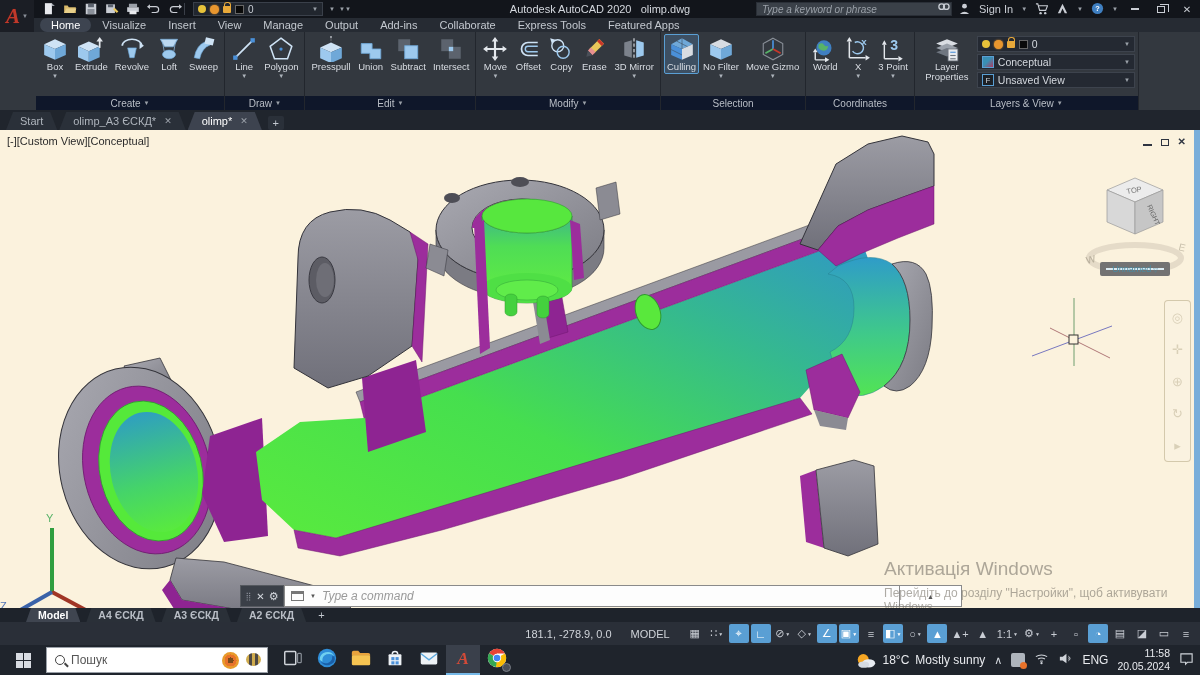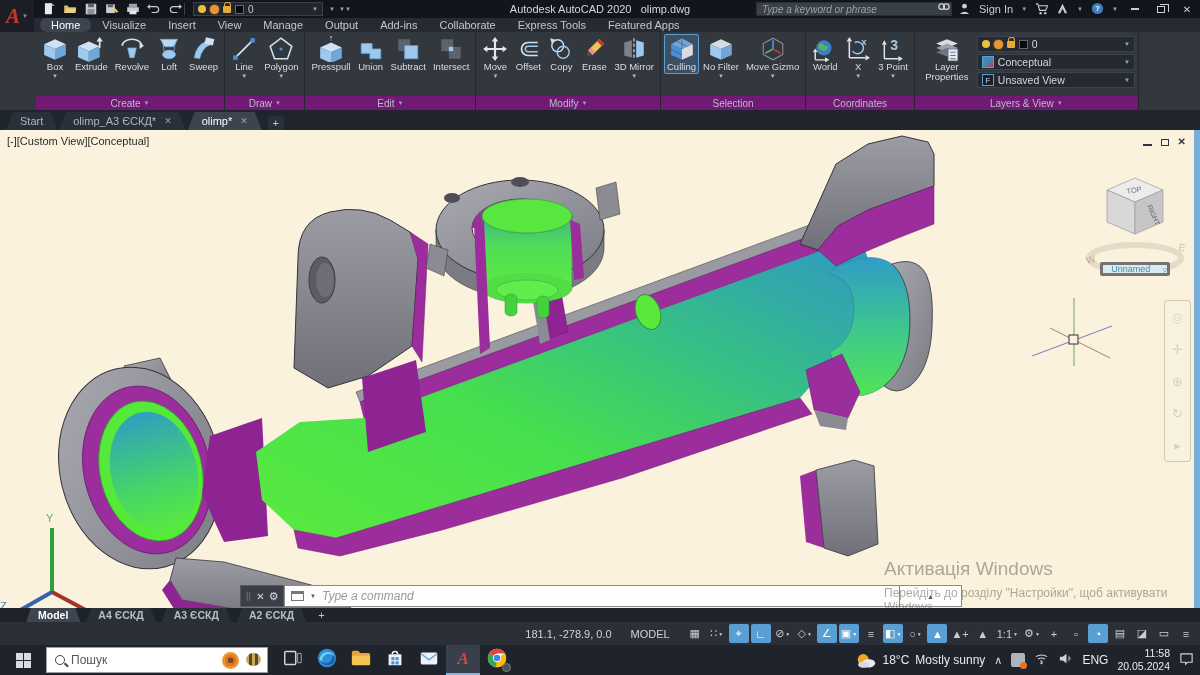--- a/index.html
+++ b/index.html
@@ -41,21 +41,21 @@
   
   #ribbontabs{top:18px;height:14px;background:#262b33;display:flex;align-items:stretch;padding-left:40px;font-size:11px;}
   .rtab{display:flex;align-items:center;padding:0 11px;color:#c3c8cf;cursor:default;}
   .rtab.active{background:#3d4450;color:#fff;border-radius:7px;}
 
   
   #ribbon{top:32px;height:78px;background:#33383f;display:flex;padding-left:36px;}
   .rpanel{display:flex;flex-direction:column;border-right:1px solid #22262d;height:78px;}
   .rbody{flex:1;display:flex;align-items:flex-start;padding:2px 3px 0 3px;gap:1px;}
   .rlabel{height:14px;font-size:10px;color:#b9bec6;display:flex;align-items:center;justify-content:center;gap:3px;
-    background:#701a75;}
+    background:#0f172a;}
   .rbtn{min-width:32px;max-width:62px;display:flex;flex-direction:column;align-items:center;padding:1px 2px;
     color:#d9dde3;font-size:9.5px;line-height:1.05;text-align:center;border:1px solid transparent;border-radius:2px;}
   .rbtn .bicon{width:26px;height:26px;display:block;}
   .rbtn .bicon svg{width:26px;height:26px;}
   .rbtn .barrow{font-size:6px;color:#aeb4bc;margin-top:1px;}
   .rbtn.active{background:rgba(90,140,190,.28);border-color:#5a9fd4;}
   .combo-col{display:flex;flex-direction:column;gap:2px;padding-top:2px;}
   .combo{width:158px;height:16px;background:#242932;border:1px solid #3d434d;color:#d4d8de;font-size:10.5px;
     display:flex;align-items:center;gap:4px;padding:0 4px;}
   .combo .cval{flex:1;white-space:nowrap;overflow:hidden;}
@@ -72,22 +72,22 @@
   .ftab-add{width:16px;height:14px;margin-left:4px;background:#2a3039;color:#c3c8cf;font-size:11px;
     display:flex;align-items:center;justify-content:center;border-radius:2px;}
 
   
   #canvas{top:130px;height:478px;background:#fbf2dd;position:absolute;overflow:hidden;}
   #vplabel{position:absolute;left:7px;top:5px;font-size:11px;color:#2b2b2b;z-index:4;}
   #vpctrls{position:absolute;right:14px;top:7px;display:flex;gap:9px;z-index:4;align-items:center;}
   #vpctrls .m{width:9px;height:2px;background:#2e3440;margin-top:5px;}
   #vpctrls .r{width:8px;height:7px;border:1.5px solid #2e3440;}
   #vpctrls .c{color:#2e3440;font-size:10px;font-weight:bold;line-height:1;}
-  #viewpill{position:absolute;left:1100px;top:132px;width:70px;height:14px;background:#dcebf2;border:3px solid #737373;
-    border-radius:2px;color:#4a8aa0;font-size:9px;display:flex;align-items:center;justify-content:flex-end;gap:12px;z-index:4;}
+  #viewpill{position:absolute;left:1100px;top:132px;width:70px;height:14px;background:#dcebf2;border:6px solid #737373;
+    border-radius:2px;color:#4a8aa0;font-size:9px;display:flex;align-items:center;justify-content:center;gap:2px;z-index:4;}
   #navbar{position:absolute;left:1164px;top:170px;width:27px;height:162px;border:1px solid rgba(180,165,130,.55);
     background:rgba(250,242,225,.55);border-radius:4px;z-index:4;display:flex;flex-direction:column;align-items:center;
     justify-content:space-around;color:#cfc5ab;font-size:13px;}
   #navbar span{opacity:.75;}
   #scrollbar{position:absolute;left:1194px;top:0;width:6px;height:478px;background:#79aeda;z-index:5;}
   #cmdbar{position:absolute;left:240px;top:455px;height:22px;display:flex;z-index:6;}
   #cmdgrip{width:44px;background:#3a3f47;color:#d4d8de;display:flex;align-items:center;justify-content:center;gap:4px;
     font-size:10px;border:1px solid #55595f;}
   #cmdgrip .dots{color:#8a8f98;font-size:8px;letter-spacing:1px;}
   #cmdfield{width:616px;background:#fdfdfd;border:1px solid #8a8a8a;display:flex;align-items:center;gap:6px;

